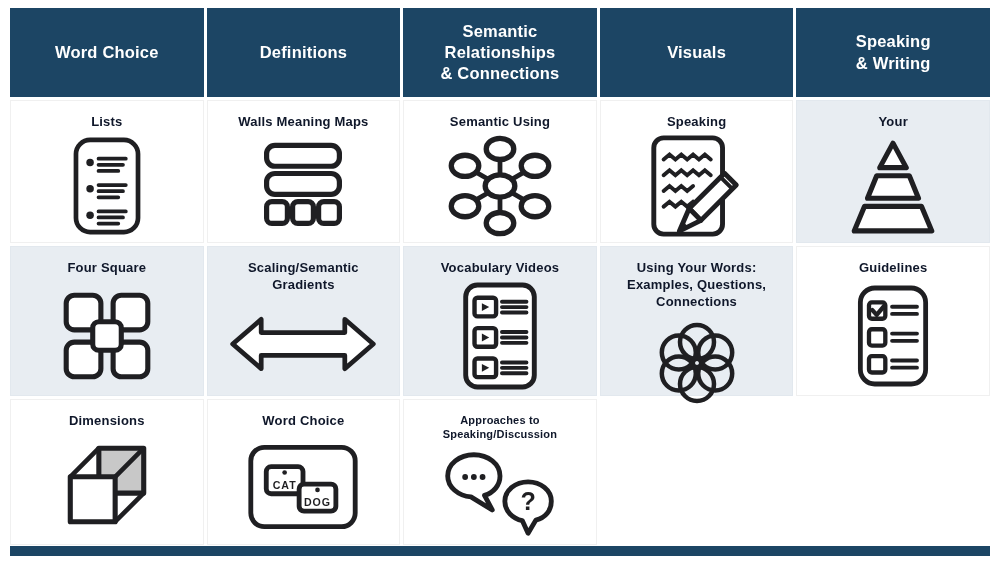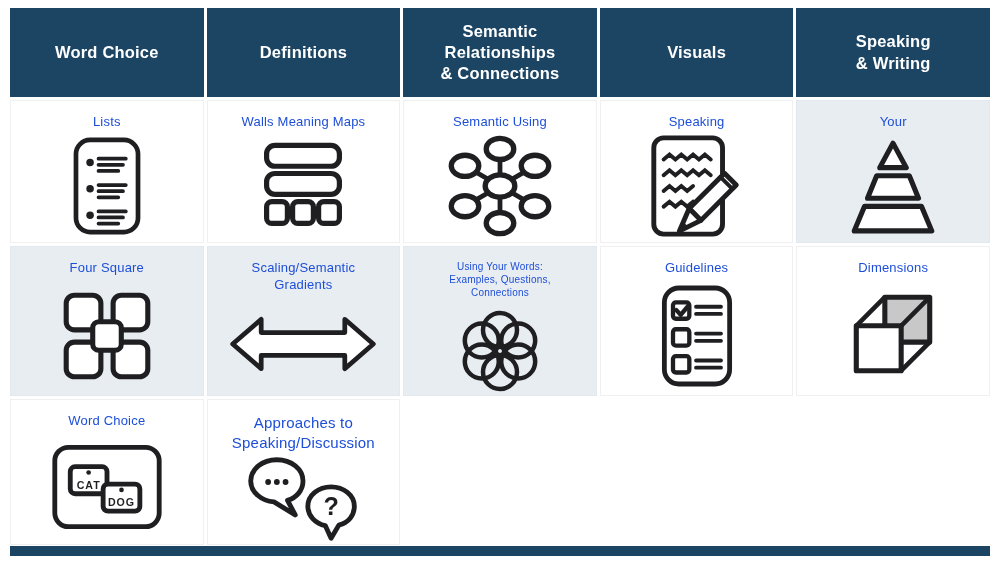--- a/index.html
+++ b/index.html
@@ -7,24 +7,24 @@
     font-family:"Liberation Sans","DejaVu Sans",sans-serif; }
   .wrap { width:980px; margin:8px auto 0 auto; }
   .grid { display:grid; grid-template-columns:repeat(5,1fr);
           grid-template-rows:89px 143px 150px 146px; gap:3px; background:#fff; }
   .hcell { background:#1c4564; color:#fff; display:flex; align-items:center; justify-content:center;
            text-align:center; font-weight:700; font-size:16.5px; line-height:1.28;
            letter-spacing:.2px; white-space:pre-line; }
   .cell { background:#fff; display:flex; flex-direction:column; align-items:center;
           padding-top:13px; border:1px solid #f0f0f0; }
   .cell.alt { background:#e8edf2; border-color:#e2e8ee; }
-  .lbl { font-weight:400; font-size:13px; color:#1d4ed8; text-align:center; line-height:1.3;
+  .lbl { font-weight:700; font-size:13px; color:#0f172a; text-align:center; line-height:1.3;
          letter-spacing:.2px; white-space:pre-line; }
-  .lbl.sm { font-size:10px; }
-  .lbl.md { font-size:15px; }
+  .lbl.sm { font-size:13px; }
+  .lbl.md { font-size:11px; }
   .iconbox { flex:1; display:flex; align-items:center; justify-content:center; }
   svg { display:block; }
   .st  { stroke:#1f1f22; stroke-width:5; fill:#fff; }
   .stn { stroke:#1f1f22; stroke-width:4.5; fill:none; }
   .ln  { stroke:#1f1f22; stroke-width:4; fill:none; stroke-linecap:round; }
   .fl  { fill:#1f1f22; stroke:none; }
   .gry { fill:#c8c8c8; stroke:#1f1f22; stroke-width:5; }
   .svgtxt { font-family:"Liberation Sans","DejaVu Sans",sans-serif; font-weight:700;
             fill:#1f1f22; text-anchor:middle; }
   .footbar { height:10px; background:#1c4564; margin-top:1px; }
@@ -129,20 +129,39 @@
     <div class="cell alt">
       <div class="lbl">Scaling/Semantic
 Gradients</div>
       <div class="iconbox">
           <svg width="152" height="76" viewBox="0 0 160 80">
         <polygon class="st" stroke-linejoin="round" points="6,40 36,14 36,28 124,28 124,14 154,40 124,66 124,52 36,52 36,66"></polygon>
           </svg>
         </div>
     </div>
     <div class="cell alt">
+      <div class="lbl">Vocabulary Videos</div>
+      <div class="iconbox">
+          <svg width="98" height="108" viewBox="0 0 100 110">
+        <rect class="st" x="15" y="3" width="70" height="104" rx="12"></rect>
+        <g>
+          <rect class="stn" x="24" y="16" width="22" height="19" rx="3"></rect>
+          <path class="fl" d="M31.5,21.5 L39,25.5 L31.5,29.5 Z"></path>
+          <path class="ln" d="M52,20 H77 M52,25.5 H77 M52,31 H77"></path>
+          <rect class="stn" x="24" y="47" width="22" height="19" rx="3"></rect>
+          <path class="fl" d="M31.5,52.5 L39,56.5 L31.5,60.5 Z"></path>
+          <path class="ln" d="M52,51 H77 M52,56.5 H77 M52,62 H77"></path>
+          <rect class="stn" x="24" y="78" width="22" height="19" rx="3"></rect>
+          <path class="fl" d="M31.5,83.5 L39,87.5 L31.5,91.5 Z"></path>
+          <path class="ln" d="M52,82 H77 M52,87.5 H77 M52,93 H77"></path>
+        </g>
+          </svg>
+        </div>
+    </div>
+    <div class="cell alt">
       <div class="lbl sm">Using Your Words:
 Examples, Questions,
 Connections</div>
       <div class="iconbox">
           <svg width="100" height="100" viewBox="0 0 100 100">
         <circle class="stn" cx="50" cy="31" r="17"></circle>
         <circle class="stn" cx="68.2" cy="41.5" r="17"></circle>
         <circle class="stn" cx="68.2" cy="62.5" r="17"></circle>
         <circle class="stn" cx="50" cy="73" r="17"></circle>
         <circle class="stn" cx="31.8" cy="62.5" r="17"></circle>

